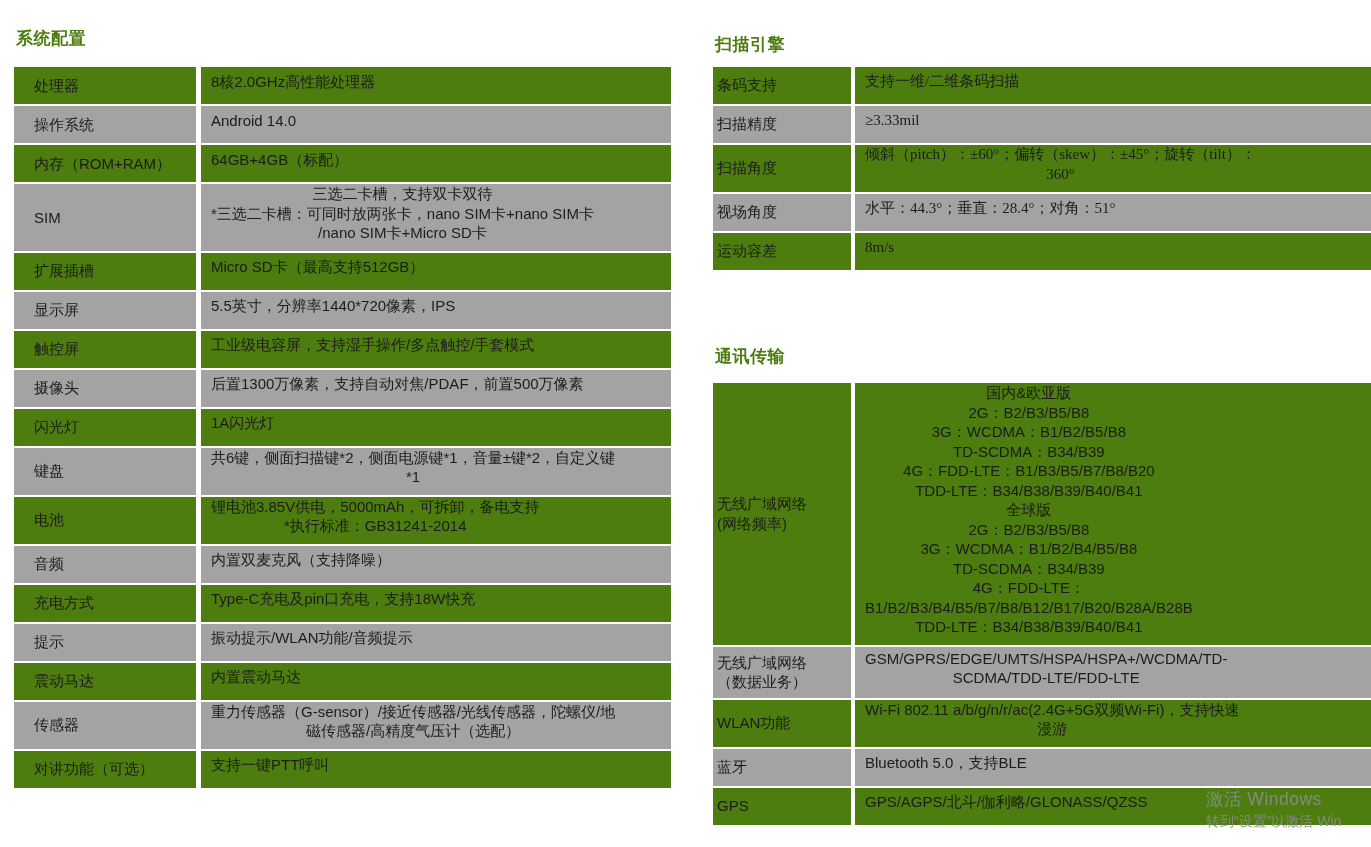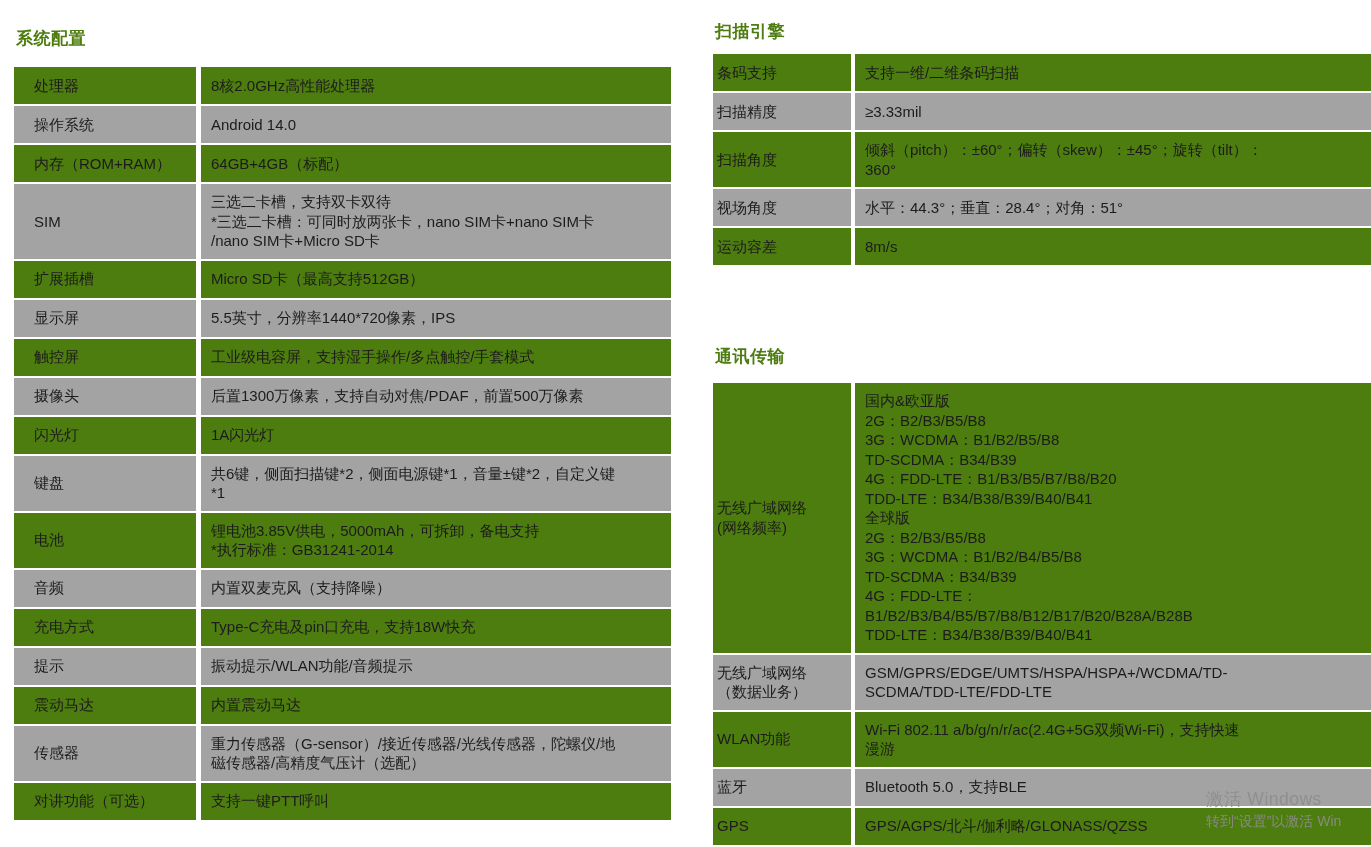--- a/index.html
+++ b/index.html
@@ -6,21 +6,21 @@
   body {
     width: 1371px; height: 847px;
     background: #ffffff;
     font-family: "Liberation Sans", "DejaVu Sans", sans-serif;
     color: #1c1c1c;
     position: relative;
     overflow: hidden;
   }
   .section { position: absolute; }
   .section-system { left: 14px; top: 27px; width: 657px; }
-  .section-scan   { left: 713px; top: 20px; width: 658px; }
+  .section-scan   { left: 713px; top: 33px; width: 658px; font-family: Liberation Serif, serif; }
   .section-comm   { left: 713px; top: 345px; width: 658px; }
 
   .title {
     font-size: 17px;
     font-weight: 700;
     color: #4d7c0f;
     margin: 0 0 0 2px;
     letter-spacing: 0.5px;
   }
   .section-system .title { margin-bottom: 17px; }
@@ -31,21 +31,21 @@
   .row { display: flex; column-gap: 5px; margin-bottom: 2px; min-height: 37px; }
   .row.dark  .cell { background: #4d7c0f; }
   .row.light .cell { background: #a3a3a3; }
   .cell {
     display: flex; align-items: center;
     font-size: 15px; line-height: 19.5px;
     white-space: pre-line;
     box-sizing: border-box;
   }
   .cell.label { flex: none; padding: 6px 6px 6px 20px; }
-  .cell.value { flex: 1; padding: 8px 12px 8px 10px; }
+  .cell.value { flex: 1; padding: 0 12px 8px 10px; text-align: center; }
 
   .section-system .cell.label { width: 182px; }
   .section-scan .row, .section-comm .row { column-gap: 4px; }
   .section-scan .cell.label, .section-comm .cell.label { width: 138px; padding-left: 4px; }
 
   .watermark {
     position: absolute;
     left: 1206px; top: 787px;
     color: #8d8d8d;
     opacity: 0.9;

